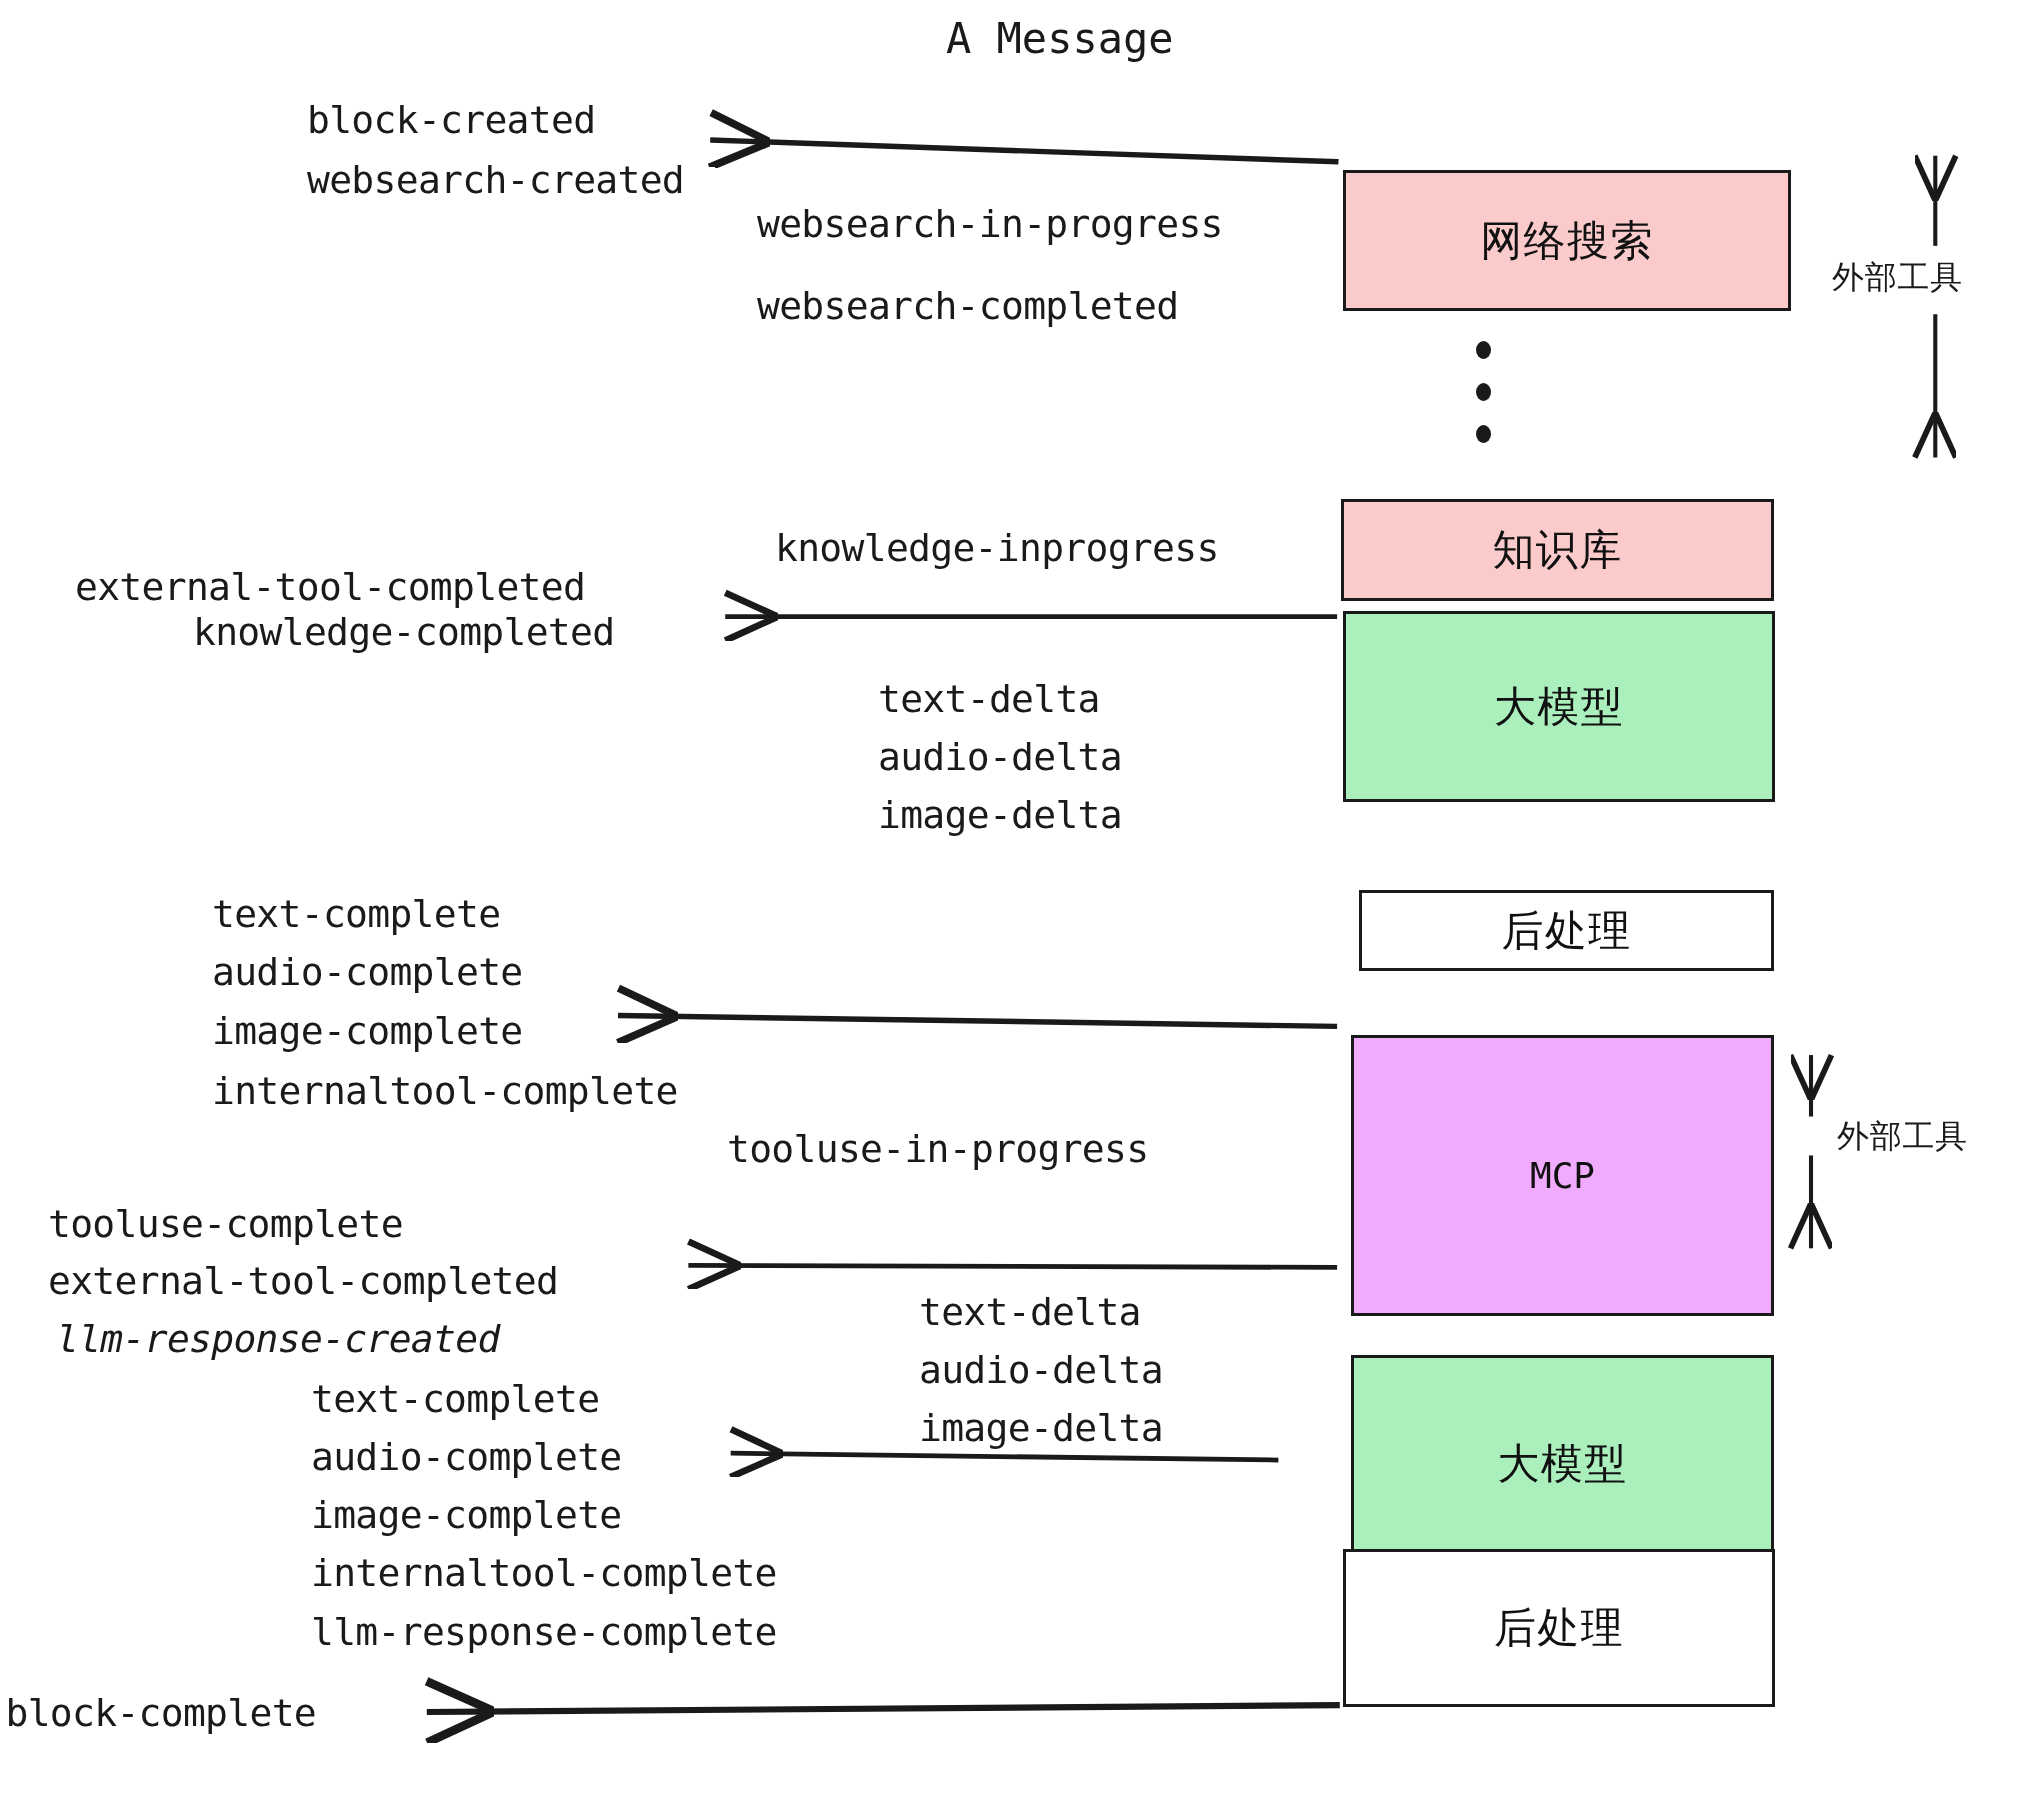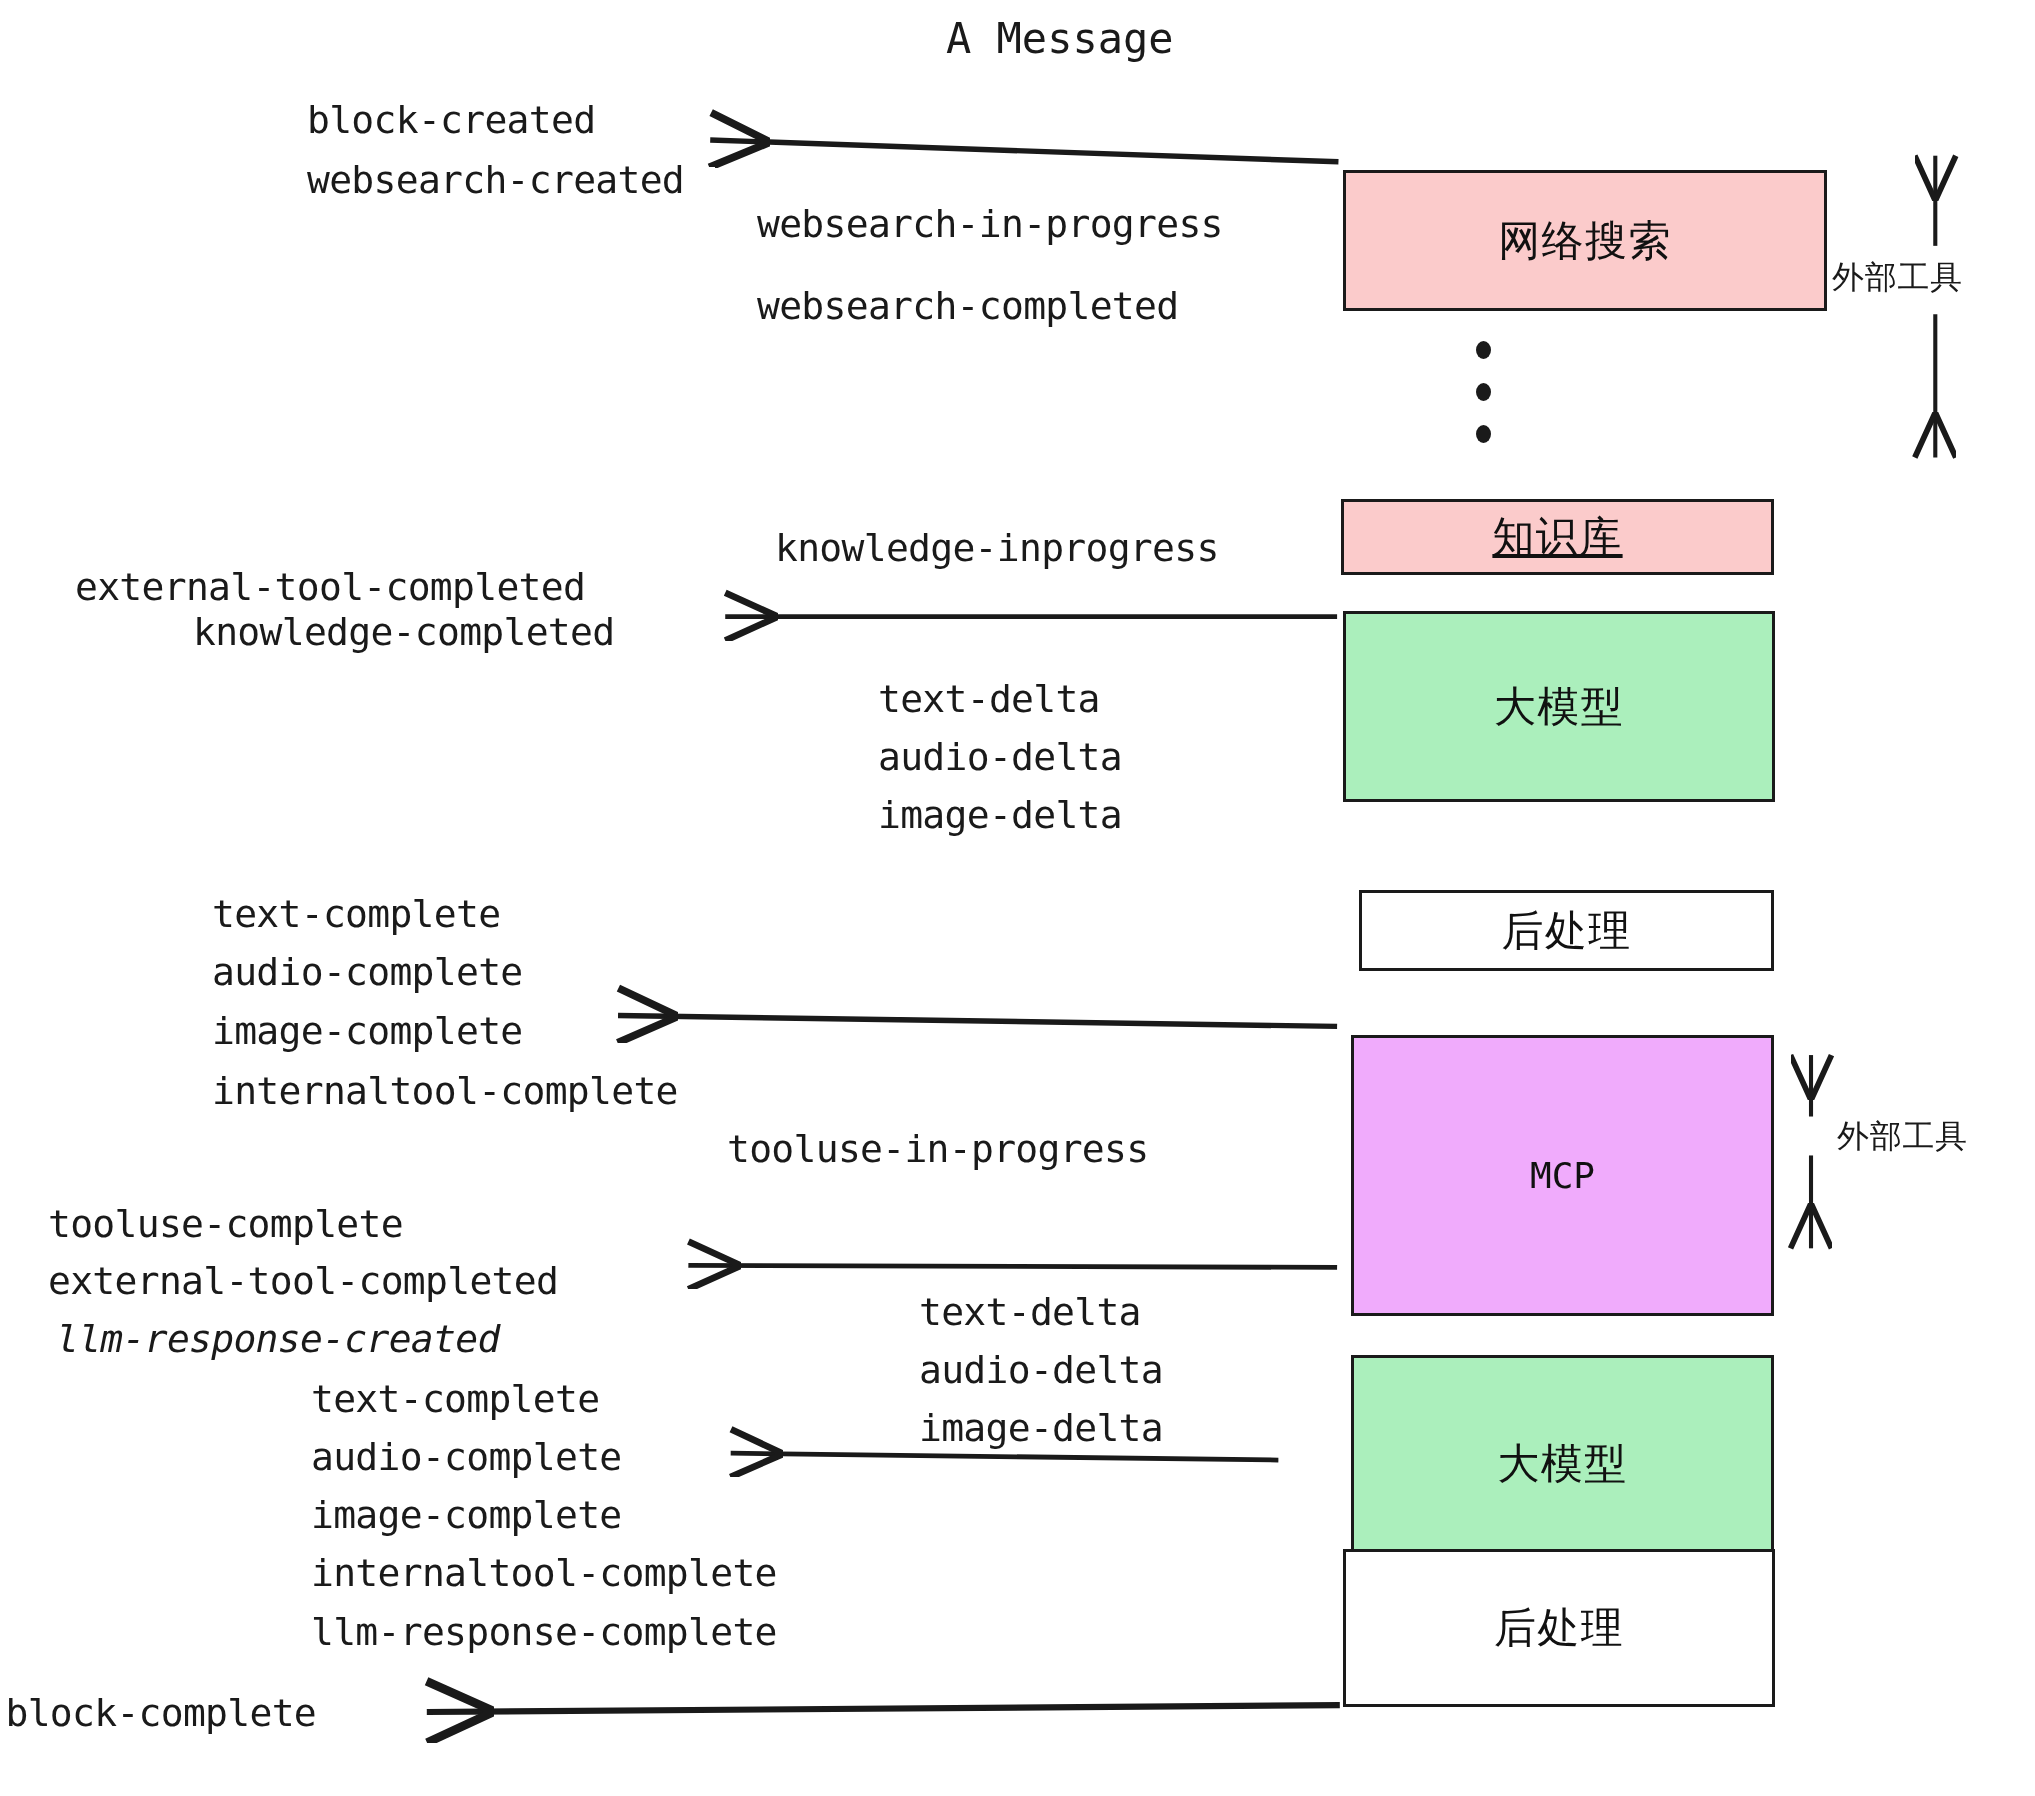--- a/index.html
+++ b/index.html
@@ -109,31 +109,31 @@
       <line x1="2834" y1="360" x2="2834" y2="228" stroke="#1a1a1a" stroke-width="6" marker-end="url(#ahv)"></line>
       <line x1="2834" y1="460" x2="2834" y2="670" stroke="#1a1a1a" stroke-width="6" marker-end="url(#ahv)"></line>
     </g>
 
     <g>
       <line x1="2652" y1="1635" x2="2652" y2="1545" stroke="#1a1a1a" stroke-width="6" marker-end="url(#ahv)"></line>
       <line x1="2652" y1="1692" x2="2652" y2="1828" stroke="#1a1a1a" stroke-width="6" marker-end="url(#ahv)"></line>
     </g>
   </svg>
 
-  <div class="box" style="left:1343px;top:170px;width:484px;height:141px;background:#FBCBCB;">
+  <div class="box" style="left:1343px;top:170px;width:448px;height:141px;background:#FBCBCB;">
     <span>网络搜索</span>
   </div>
 
   <div class="dots" style="left:1474px;top:341px;width:18px;height:102px;">
     <i></i>
     <i></i>
     <i></i>
   </div>
 
-  <div class="box" style="left:1341px;top:499px;width:433px;height:76px;background:#FBCBCB;text-decoration:underline;">
+  <div class="box" style="left:1341px;top:499px;width:433px;height:102px;background:#FBCBCB;">
     <span>知识库</span>
   </div>
 
   <div class="box" style="left:1343px;top:611px;width:432px;height:191px;background:#ABEFBC;">
     <span>大模型</span>
   </div>
 
   <div class="box" style="left:1359px;top:890px;width:415px;height:81px;background:#FFFFFF;">
     <span>后处理</span>
   </div>

